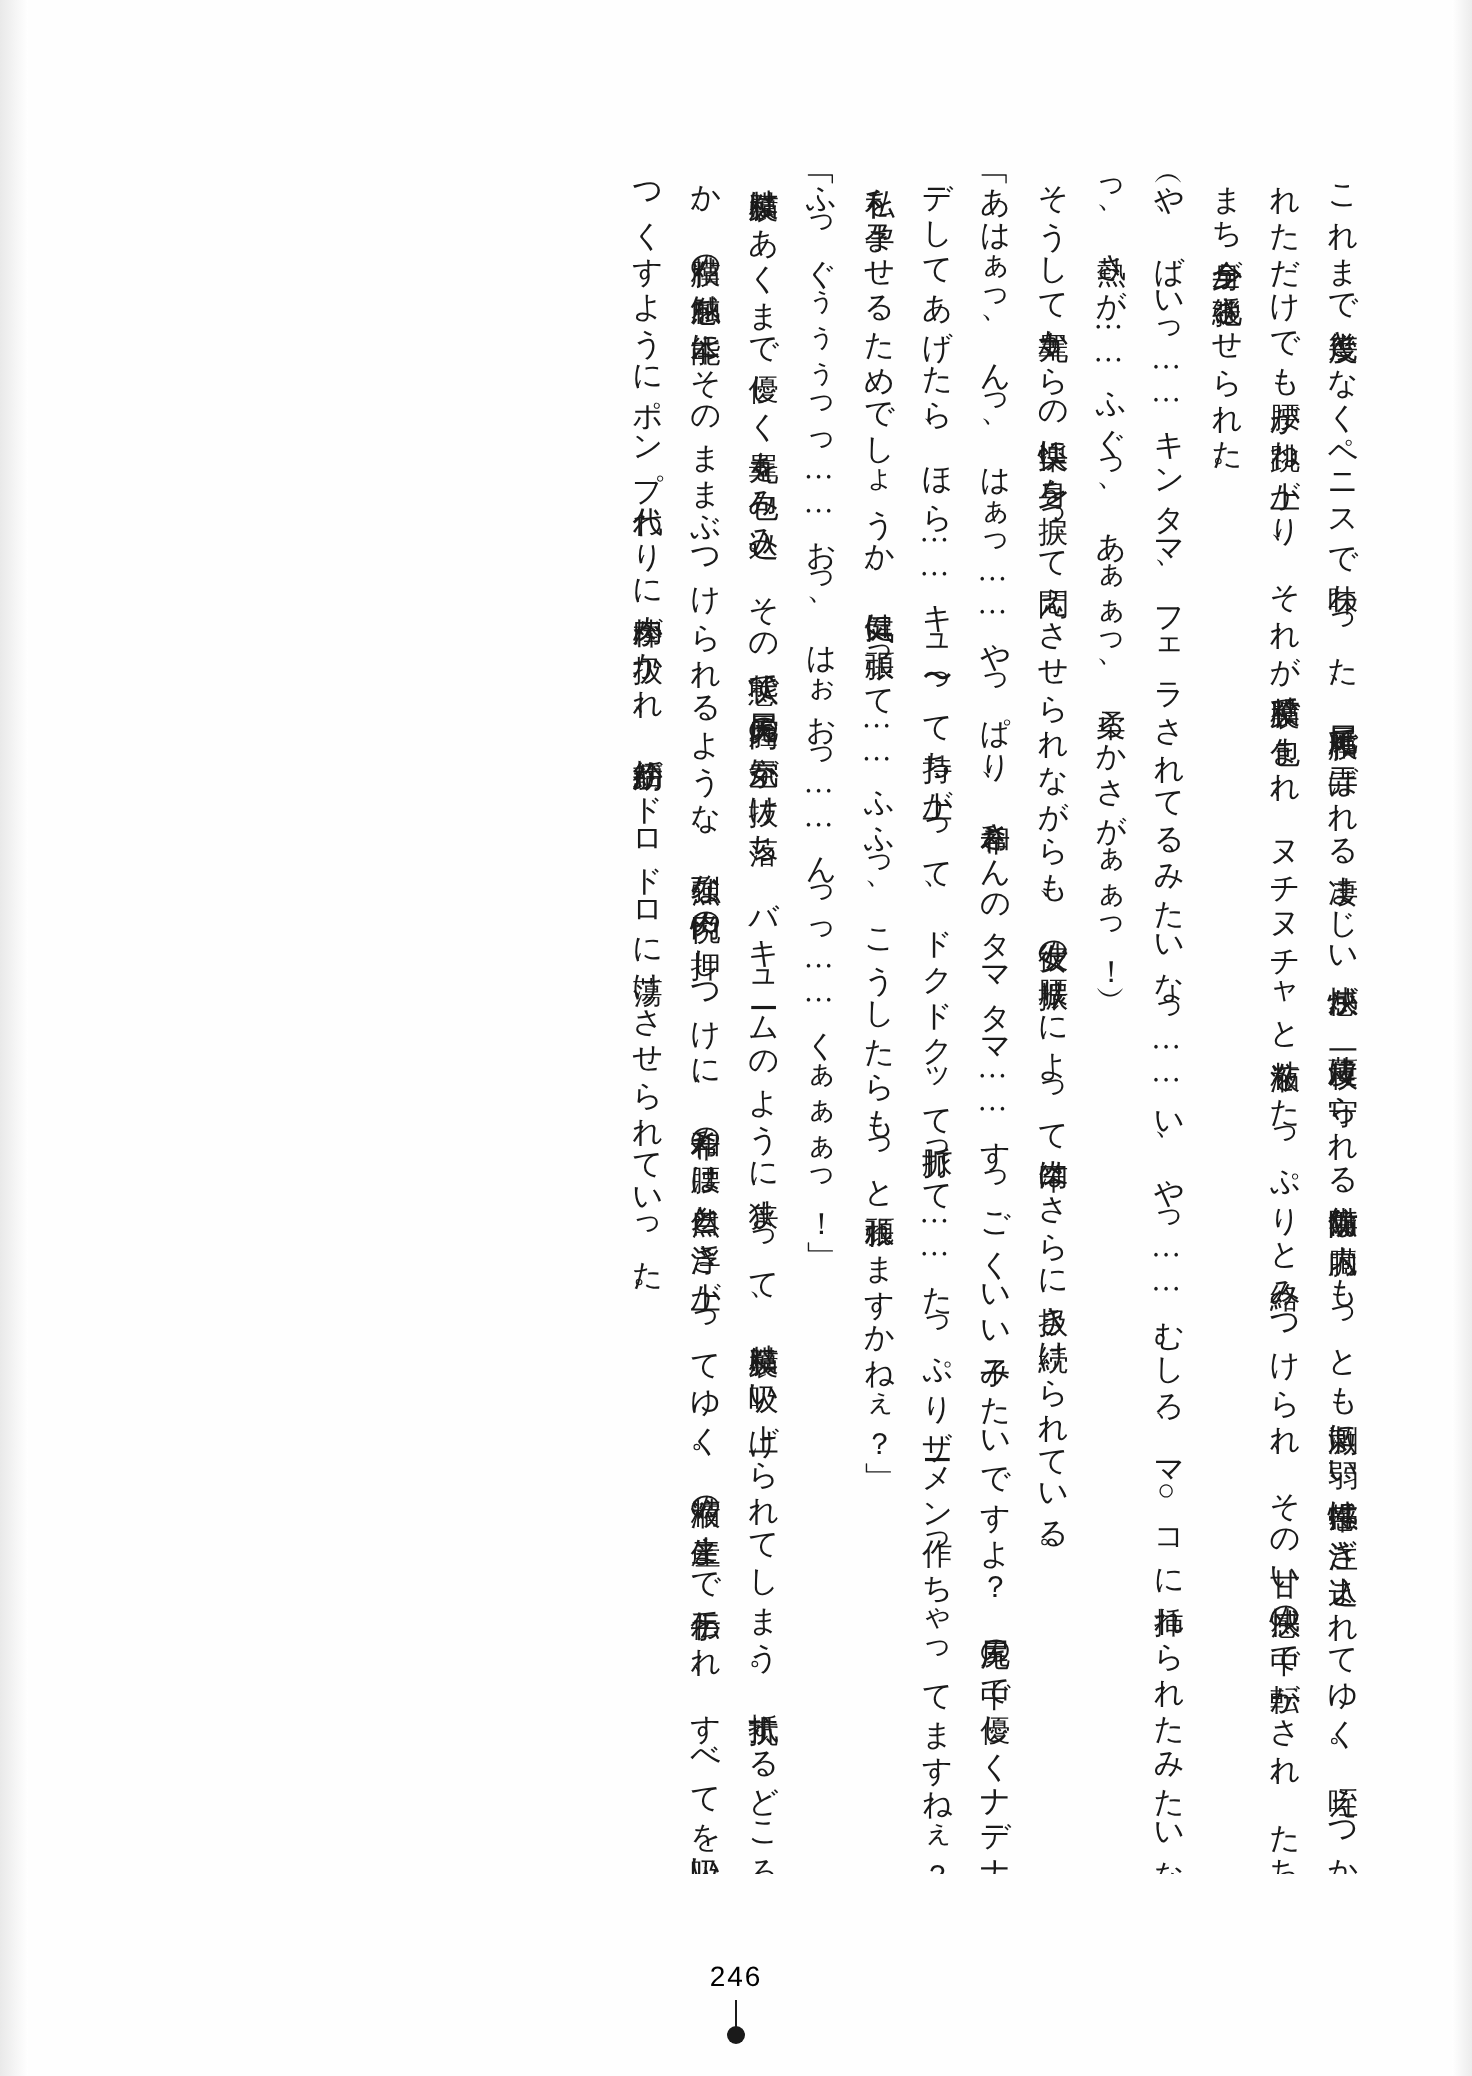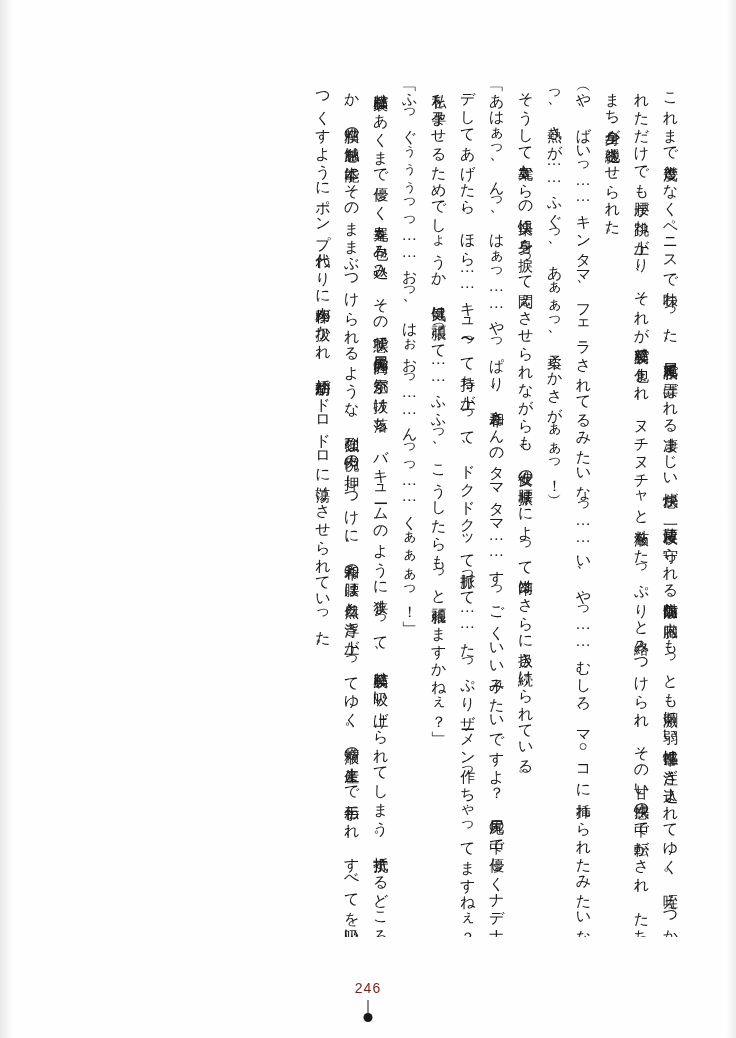--- a/index.html
+++ b/index.html
@@ -61,21 +61,21 @@
 
   .page-number {
     position: absolute;
     left: 0;
     right: 0;
     bottom: 42px;
     text-align: center;
     font-size: 14px;
     font-family: "Liberation Sans", sans-serif;
     letter-spacing: 1px;
-    color: #7f1d1d;
+    color: #000000;
   }
 
   .gutter-mark {
     position: absolute;
     left: 50%;
     bottom: 16px;
     transform: translateX(-50%);
     width: 9px;
     height: 9px;
     border-radius: 50%;

